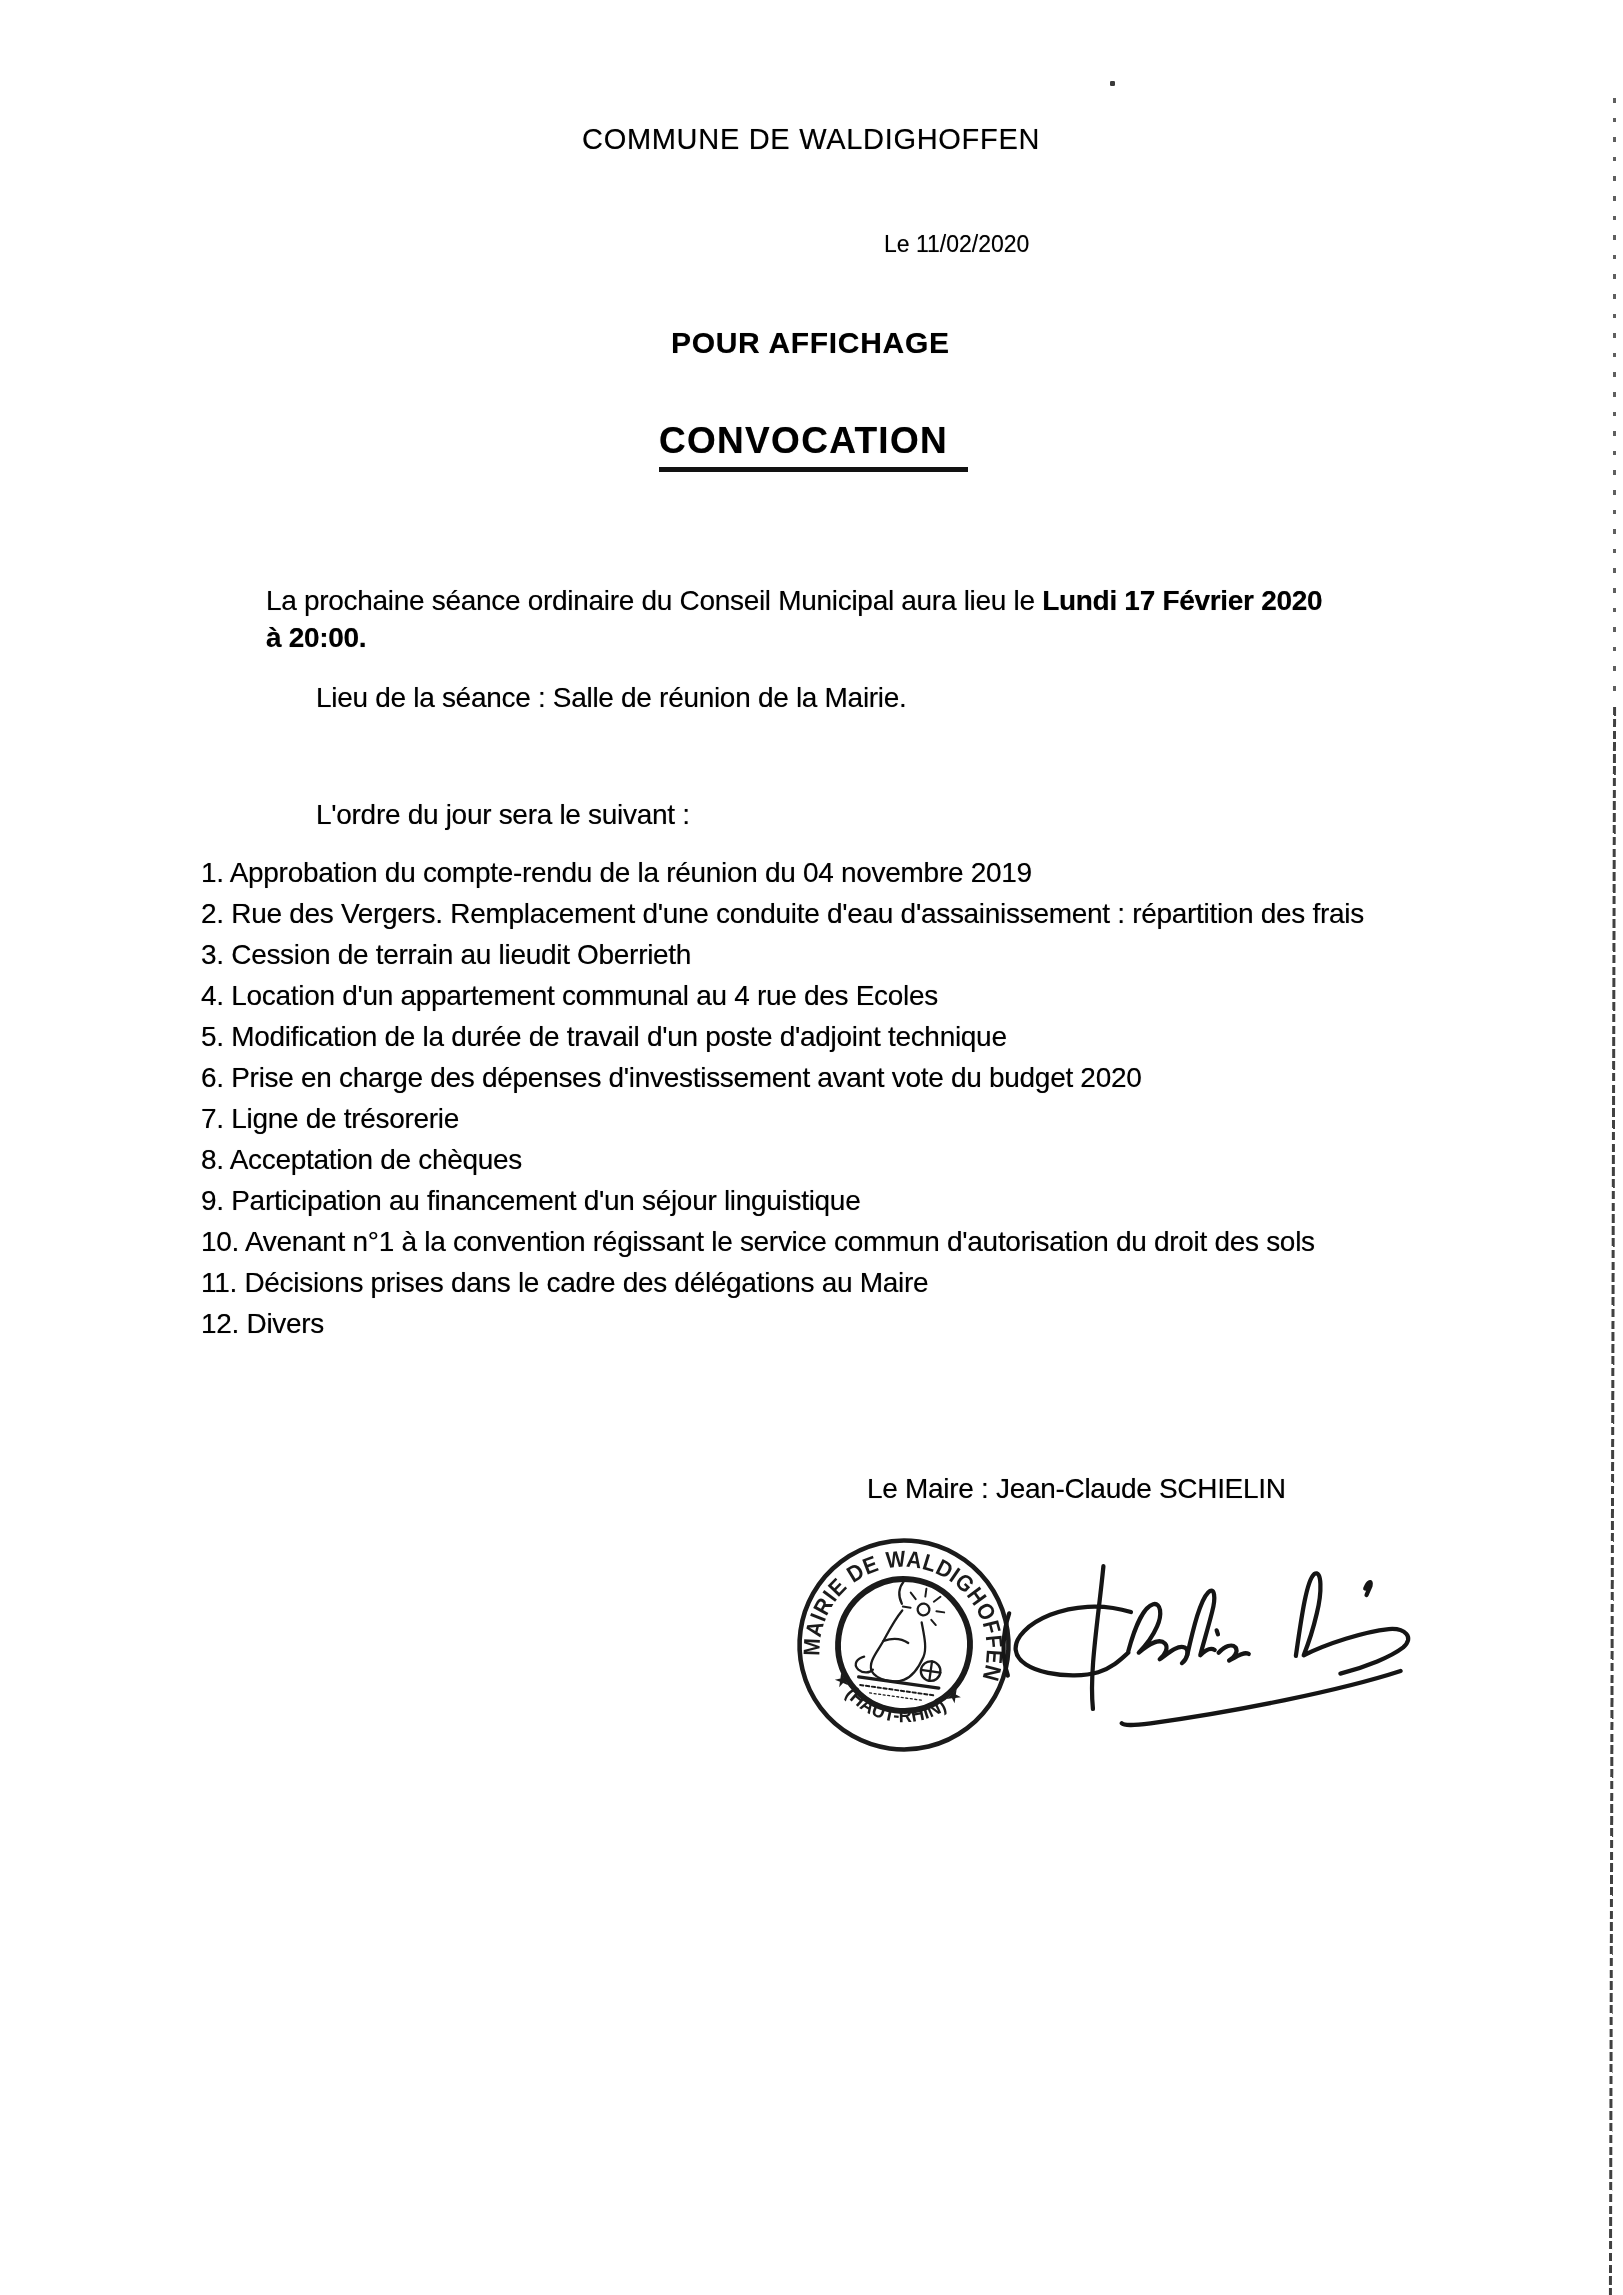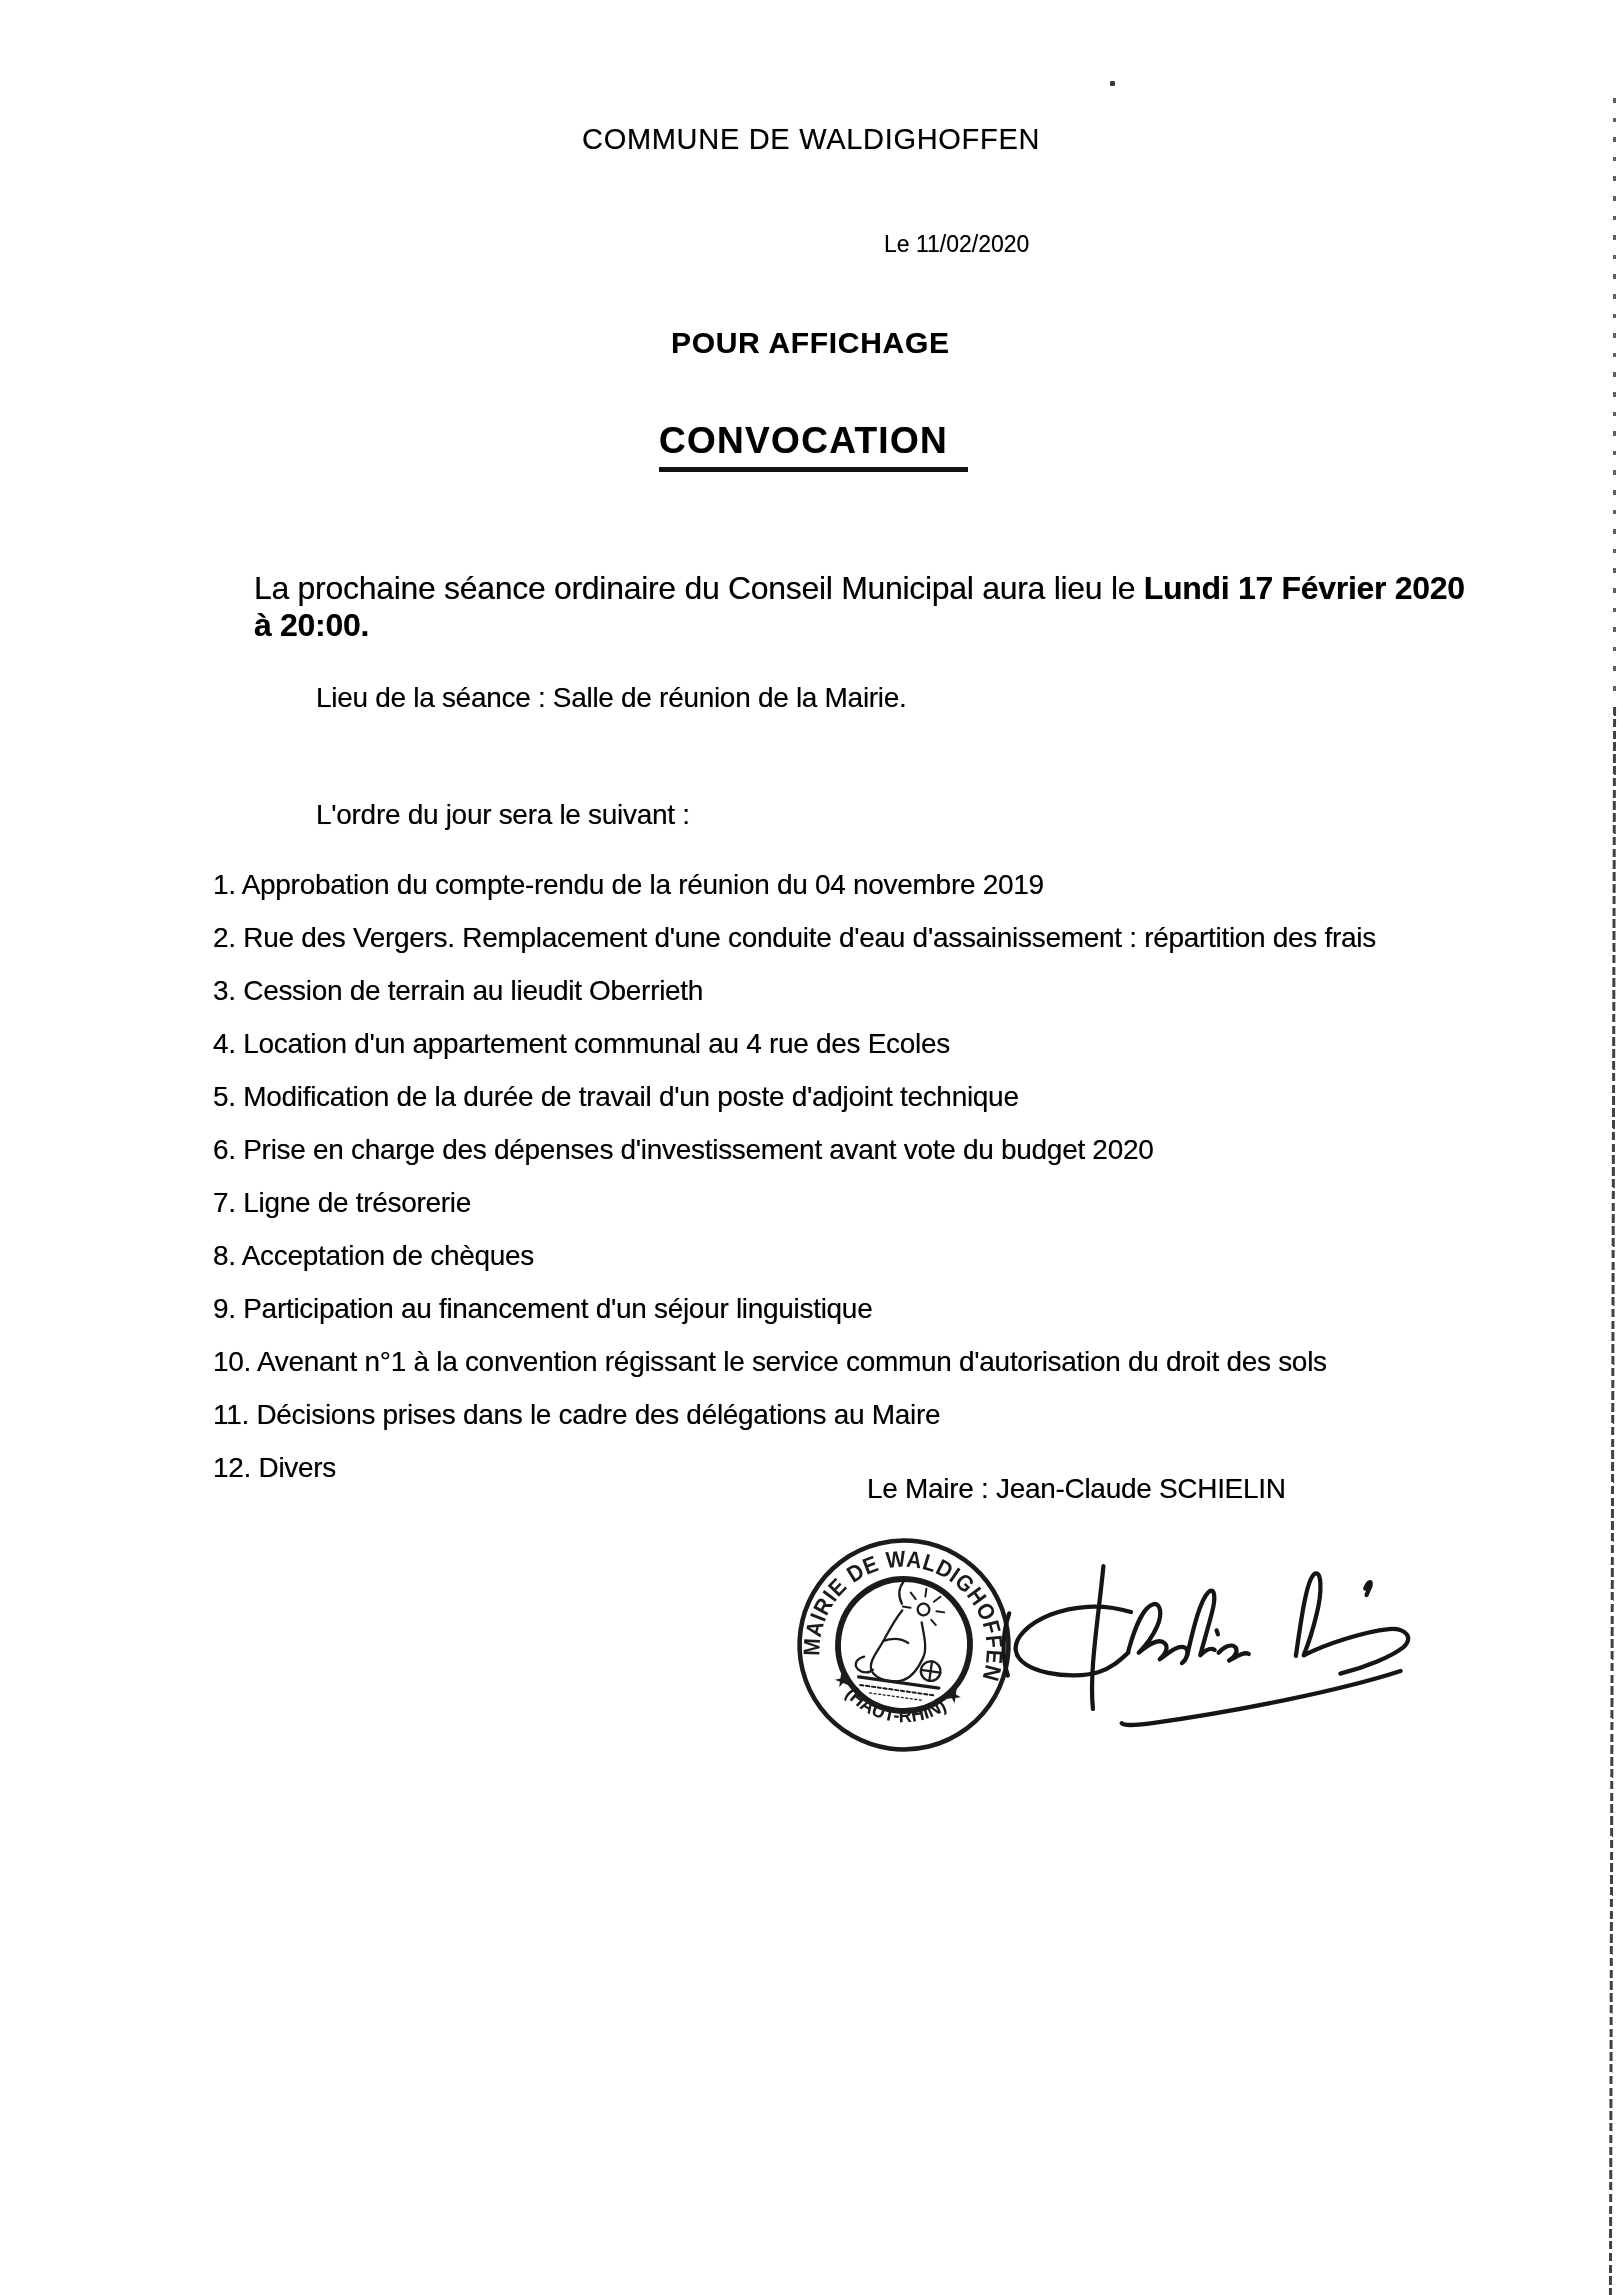--- a/index.html
+++ b/index.html
@@ -17,27 +17,27 @@
 
   .header-title{left:582px; top:123px; font-size:29px; letter-spacing:0.7px; white-space:nowrap;}
   .date-line{left:884px; top:231px; font-size:23px; white-space:nowrap;}
   .notice-label{left:671px; top:326px; font-size:30px; font-weight:bold; letter-spacing:0.7px; white-space:nowrap;}
   .doc-title{
     left:659px; top:420px; font-size:37px; font-weight:bold; letter-spacing:1.3px;
     white-space:nowrap; padding:0 19.6px 5.2px 0; border-bottom:5.2px solid #121212;text-align:center;
   }
   .intro{
     left:254px; top:570px; width:1243px;
-    font-size:32px; line-height:37px; letter-spacing:-0.3px; margin:0;
+    font-size:28px; line-height:37px; letter-spacing:-0.3px; margin:12px;
   }
   .intro strong{letter-spacing:-0.3px;}
   .location-line{left:316px; top:682px; font-size:28px; letter-spacing:-0.3px; white-space:nowrap;}
   .agenda-intro{left:316px; top:782px; font-size:28px; letter-spacing:-0.3px; white-space:nowrap;margin-top:17px;}
   .agenda-list{left:197px; top:850px; width:1230px; font-size:28px; line-height:37px; letter-spacing:-0.3px;}
-  .agenda-item{margin:16px; padding:0;}
+  .agenda-item{margin:4px; padding:0;}
   .signature-caption{left:867px; top:1473px; font-size:28px; letter-spacing:-0.3px; white-space:nowrap;}
 
   .stamp{left:793px; top:1534px; width:222px; height:222px; transform:rotate(8deg);}
   .signature{left:1000px; top:1515px; width:432px; height:236px;}
 
   
   .edge-line-top{
     left:1613px; top:98px; width:3.3px; height:608px;
     background:repeating-linear-gradient(to bottom,#2a2a2a 0 4.6px,transparent 4.6px 19.6px);
     opacity:.75;

